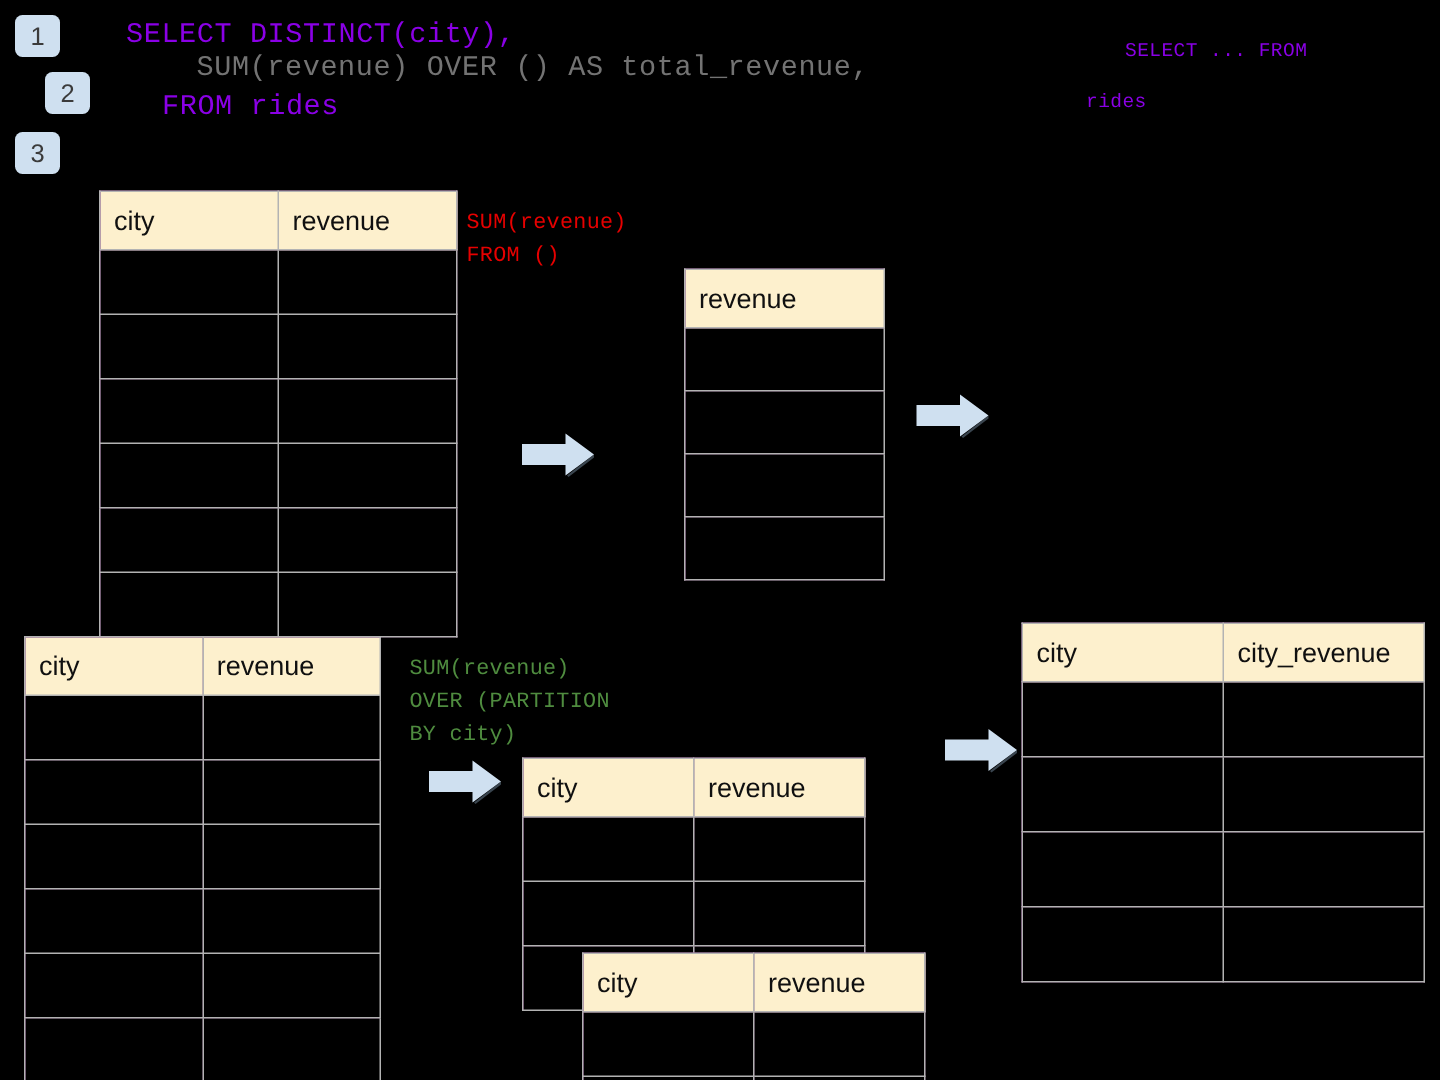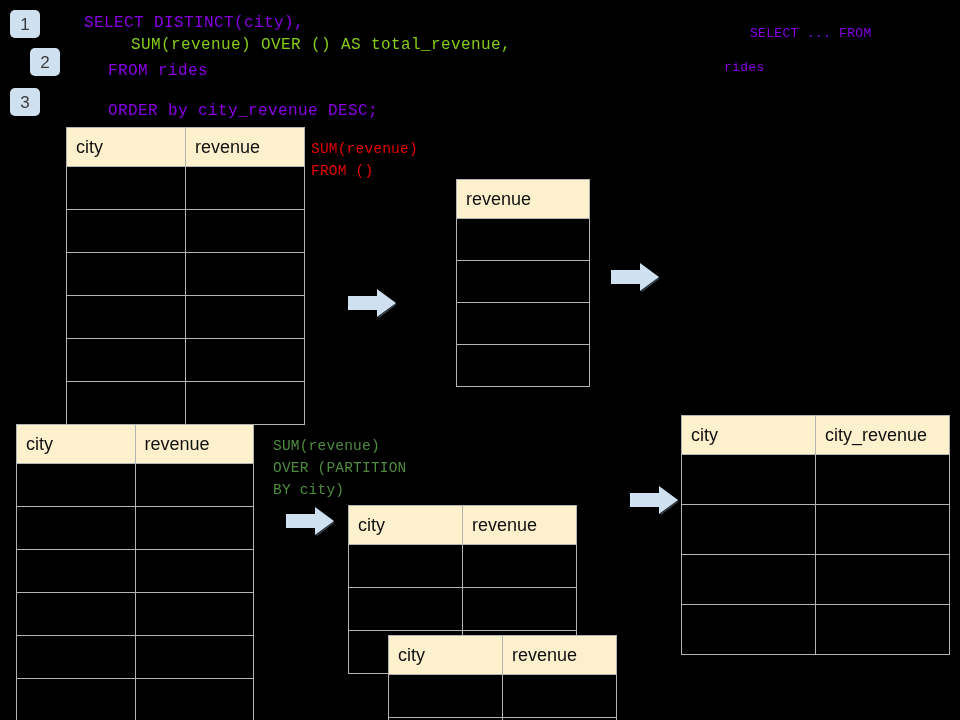--- a/index.html
+++ b/index.html
@@ -30,27 +30,27 @@
     align-items: center;
     justify-content: center;
     width: 30px;
     height: 28px;
   }
 
   
   .code {
     position: absolute;
     font-family: "Liberation Mono", monospace;
-    font-size: 16px;
+    font-size: 19px;
     letter-spacing: 0.4px;
     white-space: pre;
     line-height: 22px;
   }
   .code.purple { color: #8a00e6; }
-  .code.red    { color: #84cc16; }
+  .code.red    { color: #737373; }
   .code.green  { color: #4f8c3f; }
 
   .code-small {
     position: absolute;
     font-family: "Liberation Mono", monospace;
     font-size: 13px;
     letter-spacing: 0.3px;
     white-space: pre;
     line-height: 19px;
     color: #8a00e6;
@@ -108,21 +108,20 @@
   <div class="badge" style="left:30px; top:48px;">
     <span>2</span>
   </div>
   <div class="badge" style="left:10px; top:88px;">
     <span>3</span>
   </div>
 
   <div class="code purple" style="left:84px; top:12px;">SELECT DISTINCT(city),</div>
   <div class="code red" style="left:131px; top:34px;">SUM(revenue) OVER () AS total_revenue,</div>
   <div class="code purple" style="left:108px; top:60px;">FROM rides</div>
-  <div class="code purple" style="left:108px; top:100px;">ORDER by city_revenue DESC;</div>
 
   <div class="code-small" style="left:750px; top:24px;">SELECT ... FROM</div>
   <div class="code-small" style="left:724px; top:58px;">rides</div>
 
   <div class="label red" style="left:311px; top:139px;">SUM(revenue)</div>
   <div class="label red" style="left:311px; top:161px;">FROM ()</div>
 
   <div class="label green" style="left:273px; top:436px;">SUM(revenue)</div>
   <div class="label green" style="left:273px; top:458px;">OVER (PARTITION</div>
   <div class="label green" style="left:273px; top:480px;">BY city)</div>

